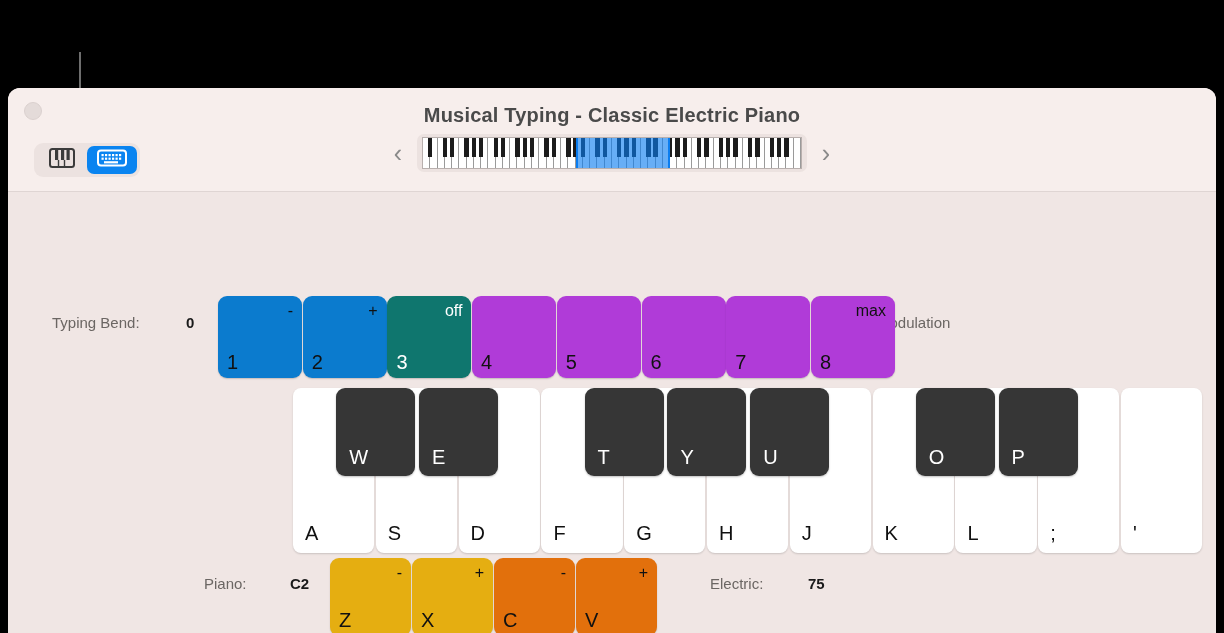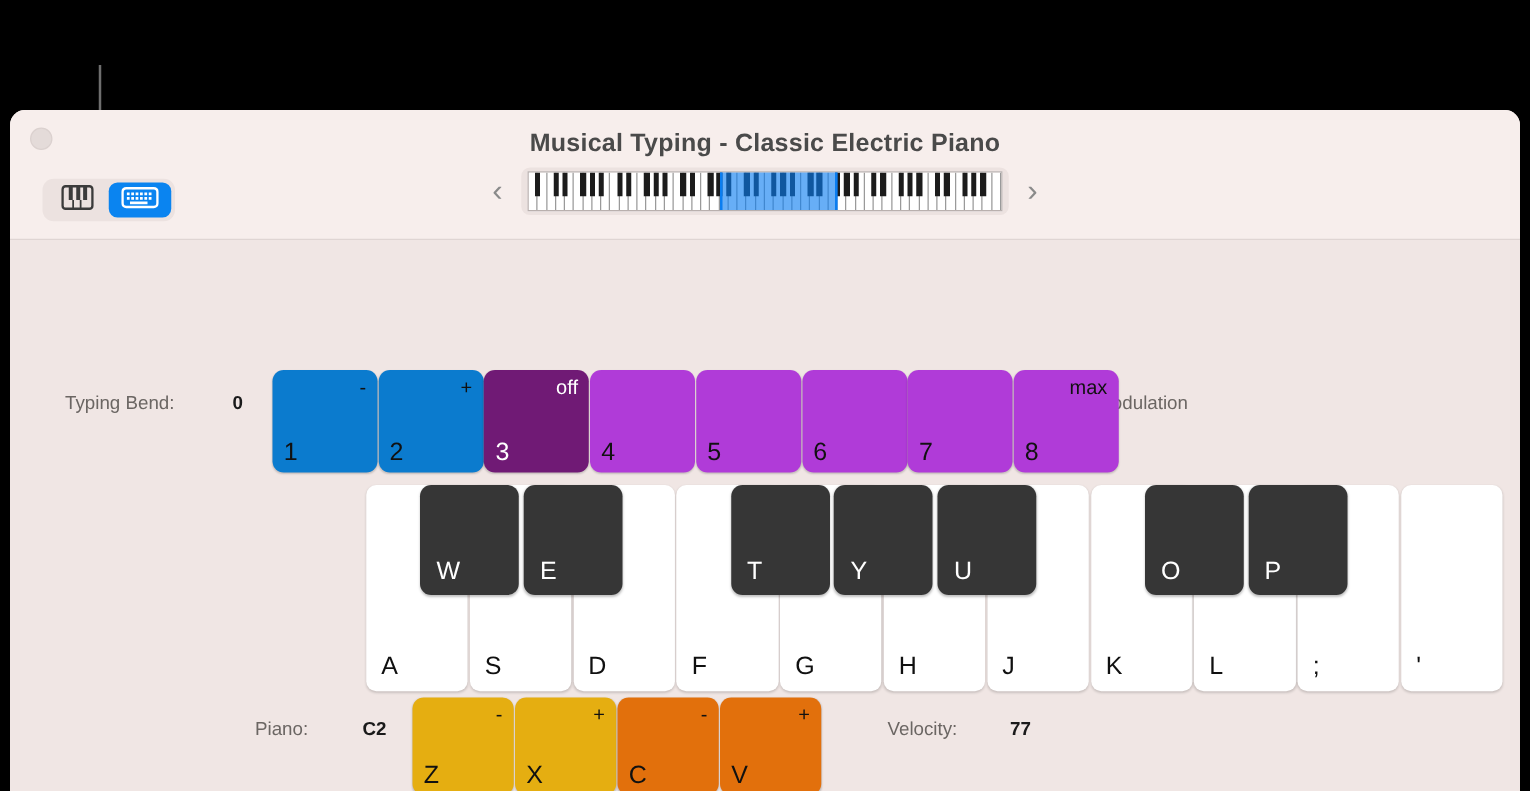--- a/index.html
+++ b/index.html
@@ -299,21 +299,21 @@
 
       <div id="number-keys">
           <div class="key" style="left: 210px; top: 104px; width: 84px; height: 82px; background: rgb(11, 123, 206);">
             <div class="top-lbl" style="color: rgb(17, 17, 17);">-</div>
             <div class="bot-lbl" style="color: rgb(17, 17, 17);">1</div>
           </div>
           <div class="key" style="left: 294.7px; top: 104px; width: 84px; height: 82px; background: rgb(11, 123, 206);">
             <div class="top-lbl" style="color: rgb(17, 17, 17);">+</div>
             <div class="bot-lbl" style="color: rgb(17, 17, 17);">2</div>
           </div>
-          <div class="key" style="left: 379.4px; top: 104px; width: 84px; height: 82px; background: #701a75;">
+          <div class="key" style="left: 379.4px; top: 104px; width: 84px; height: 82px; background: #0f766e;">
             <div class="top-lbl" style="color: rgb(255, 255, 255);">off</div>
             <div class="bot-lbl" style="color: rgb(255, 255, 255);">3</div>
           </div>
           <div class="key" style="left: 464.1px; top: 104px; width: 84px; height: 82px; background: rgb(176, 59, 216);">
             <div class="bot-lbl" style="color: rgb(17, 17, 17);">4</div>
           </div>
           <div class="key" style="left: 548.8px; top: 104px; width: 84px; height: 82px; background: rgb(176, 59, 216);">
             <div class="bot-lbl" style="color: rgb(17, 17, 17);">5</div>
           </div>
           <div class="key" style="left: 633.5px; top: 104px; width: 84px; height: 82px; background: rgb(176, 59, 216);">
@@ -381,22 +381,22 @@
           <div class="bkey" style="left: 622.8px;">
             <span>O</span>
           </div>
           <div class="bkey" style="left: 705.6px;">
             <span>P</span>
           </div>
         </div>
 
       <div class="row-label" style="left:196px; top:383px;">Piano:</div>
       <div class="row-value" style="left:282px; top:383px;">C2</div>
-      <div class="row-label" style="left:702px; top:383px;">Velocity:</div>
-      <div class="row-value" style="left:800px; top:383px;">77</div>
+      <div class="row-label" style="left:702px; top:383px;">Electric:</div>
+      <div class="row-value" style="left:800px; top:383px;">75</div>
 
       <div id="bottom-keys">
           <div class="key" style="left: 322px; top: 366px; width: 81px; height: 78px; background: rgb(229, 174, 17);">
             <div class="top-lbl" style="color: rgb(17, 17, 17);">-</div>
             <div class="bot-lbl" style="color: rgb(17, 17, 17);">Z</div>
           </div>
           <div class="key" style="left: 404px; top: 366px; width: 81px; height: 78px; background: rgb(229, 174, 17);">
             <div class="top-lbl" style="color: rgb(17, 17, 17);">+</div>
             <div class="bot-lbl" style="color: rgb(17, 17, 17);">X</div>
           </div>

